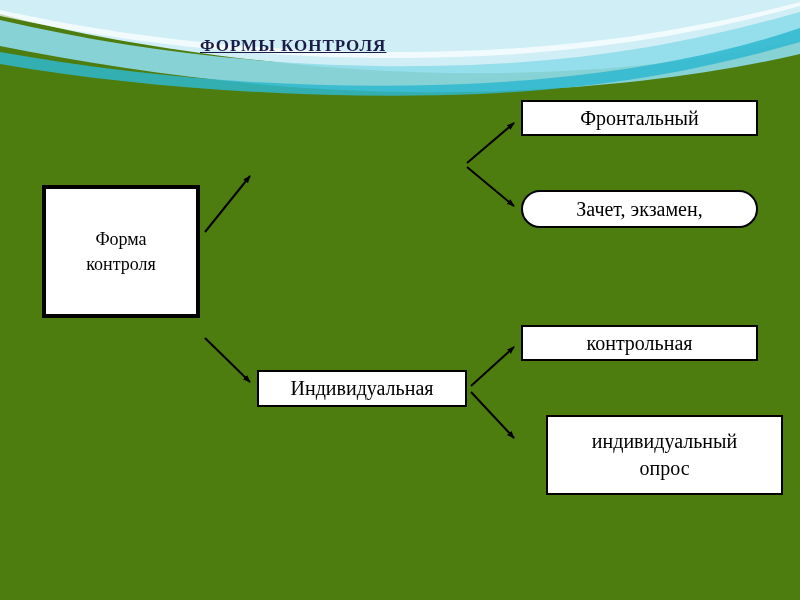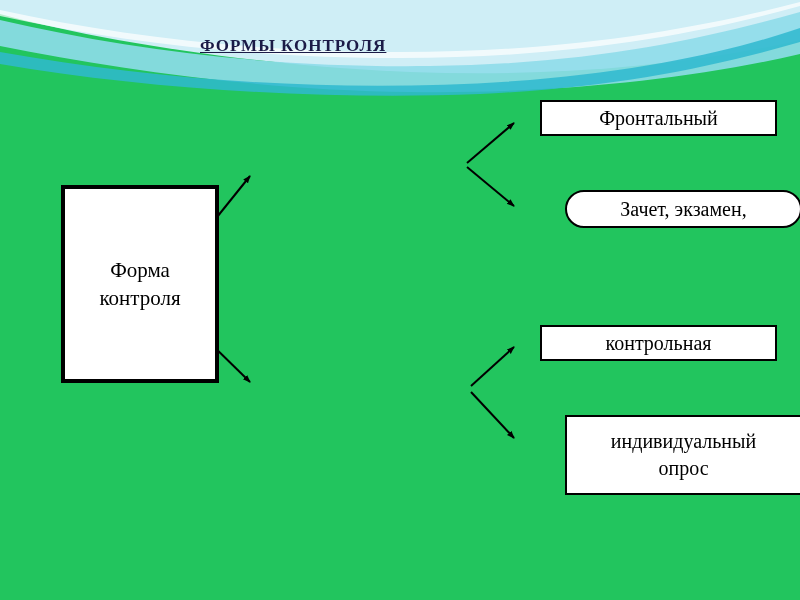--- a/index.html
+++ b/index.html
@@ -8,21 +8,21 @@
     background: #ffffff;
     width: 800px;
     height: 600px;
     overflow: hidden;
     font-family: "Liberation Serif", serif;
   }
   .slide {
     position: relative;
     width: 800px;
     height: 600px;
-    background: #22c55e;
+    background: #4d7c0f;
   }
   .wave {
     position: absolute;
     top: 0;
     left: 0;
     width: 800px;
     height: 100px;
     display: block;
   }
   .title {
@@ -54,35 +54,34 @@
     background: #ffffff;
     border: 2px solid #000000;
     display: flex;
     align-items: center;
     justify-content: center;
     text-align: center;
     font-size: 20px;
     color: #000000;
     line-height: 1.35;
     box-sizing: border-box;
-    margin-left: 19px;
   }
   .node.root {
     left: 42px;
     top: 185px;
     width: 158px;
-    height: 198px;
+    height: 133px;
     border-width: 4px;
-    font-size: 21px;
+    font-size: 18px;
   }
   .node.root span { max-width: 110px; }
   .node.massovaya       { left: 257px; top: 146px; width: 206px; height: 36px; }
   .node.individualnaya  { left: 257px; top: 370px; width: 210px; height: 37px; }
   .node.frontalny       { left: 521px; top: 100px; width: 237px; height: 36px; }
-  .node.zachet          { left: 546px; top: 190px; width: 237px; height: 38px; border-radius: 19px; }
+  .node.zachet          { left: 521px; top: 190px; width: 237px; height: 38px; border-radius: 19px; }
   .node.kontrolnaya     { left: 521px; top: 325px; width: 237px; height: 36px; }
   .node.opros           { left: 546px; top: 415px; width: 237px; height: 80px; }
   .node.opros span { max-width: 190px; }
 </style>
 </head>
 <body>
 
 <div class="slide">
 
   <svg class="wave" viewBox="0 0 800 100" preserveAspectRatio="none" aria-hidden="true">
@@ -108,20 +107,23 @@
       <line x1="467" y1="167" x2="514" y2="206" stroke="#000" stroke-width="2" marker-end="url(#arrow)"></line>
       <line x1="471" y1="386" x2="514" y2="347" stroke="#000" stroke-width="2" marker-end="url(#arrow)"></line>
       <line x1="471" y1="392" x2="514" y2="438" stroke="#000" stroke-width="2" marker-end="url(#arrow)"></line>
     </svg>
 
     <div class="node root">
       <span>Форма контроля</span>
     </div>
 
 
+    <div class="node individualnaya">
+      <span>Индивидуальная</span>
+    </div>
 
     <div class="node frontalny">
       <span>Фронтальный</span>
     </div>
 
     <div class="node zachet">
       <span>Зачет, экзамен,</span>
     </div>
 
     <div class="node kontrolnaya">

